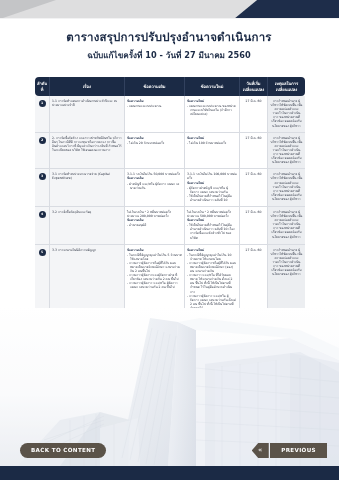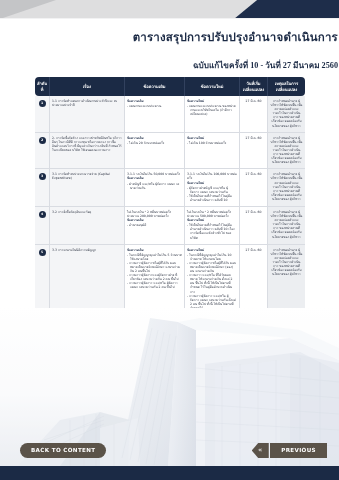--- a/index.html
+++ b/index.html
@@ -13,23 +13,23 @@
   .banner{position:absolute;left:0;top:0;width:339px;height:19px;overflow:hidden;}
   .banner .gray-left{position:absolute;left:0;top:0;width:70px;height:19px;background:#c4c5c7;
       clip-path:polygon(0 0,100% 0,72% 100%,0 100%);}
   .banner .gray-mid{position:absolute;left:0;top:0;width:280px;height:19px;background:#dededf;
       clip-path:polygon(20% 0,100% 0,92% 100%,0 100%);}
   .banner .navy-right{position:absolute;right:0;top:0;width:105px;height:19px;background:#1e2d4a;
       clip-path:polygon(22% 0,100% 0,100% 100%,0 100%);}
   .banner .under{position:absolute;left:0;bottom:0;width:339px;height:1.5px;background:#f2f2f3;}
 
   
-  .title-wrap{position:absolute;top:30px;left:0;width:338px;text-align:right;font-family:Liberation Serif, serif;}
+  .title-wrap{position:absolute;top:30px;left:0;width:338px;text-align:center;}
   .title-main{font-size:11.5px;font-weight:bold;color:#1b2a45;letter-spacing:.2px;line-height:14px;}
-  .title-sub{font-size:8.2px;font-weight:bold;color:#1b2a45;margin-top:16px;line-height:11px;}
+  .title-sub{font-size:8.2px;font-weight:bold;color:#1b2a45;margin-top:6px;line-height:11px;}
 
   
   .table-area{position:absolute;left:35px;top:77px;width:270px;}
   table{border-collapse:separate;border-spacing:0;width:270px;table-layout:fixed;}
   thead th{
     background:#1b2a45;color:#ffffff;font-size:4.1px;font-weight:bold;
     text-align:center;vertical-align:middle;height:17px;line-height:5.2px;
     border-right:1px solid #32415e;padding:1px 1px;
   }
   thead th:first-child{border-top-left-radius:4px;border-bottom-left-radius:4px;}

